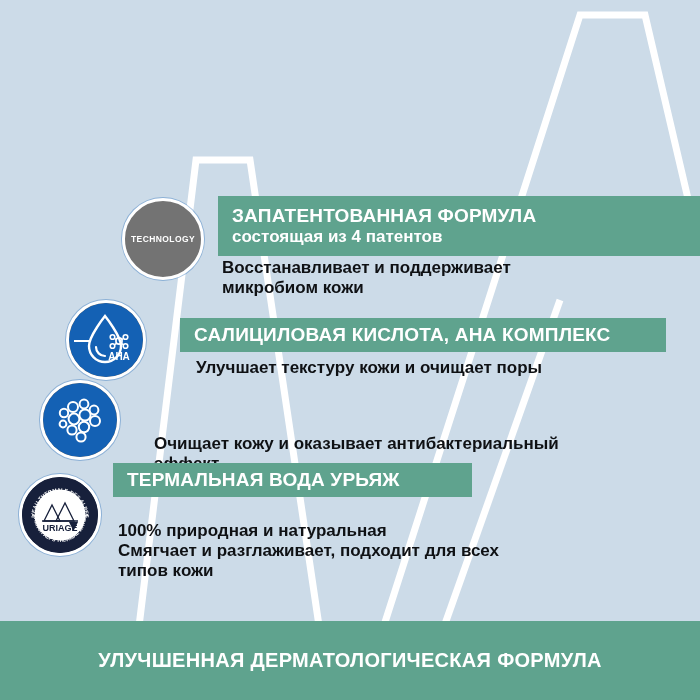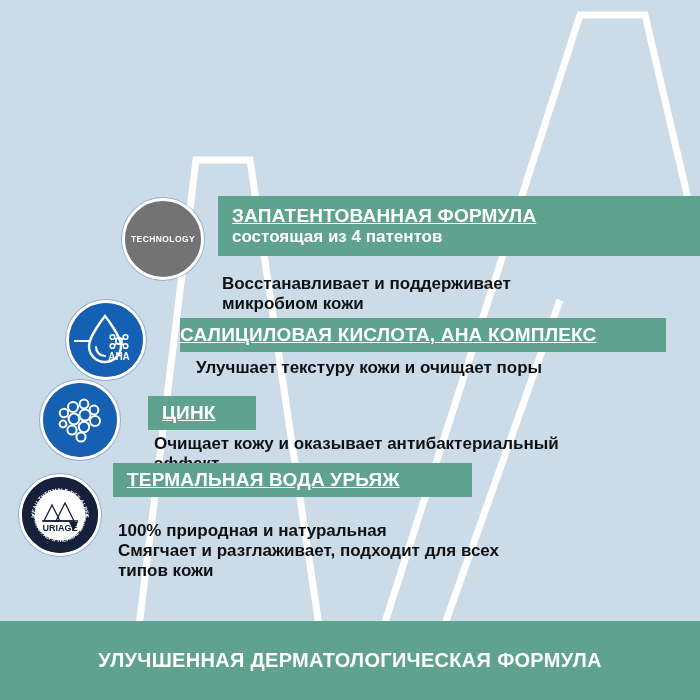--- a/index.html
+++ b/index.html
@@ -48,42 +48,41 @@
     color:#ffffff;
     box-sizing:border-box;
     z-index:3;
   }
   .gb-title{
     font-weight:bold;
     font-size:19px;
     letter-spacing:.2px;
     line-height:23px;
     white-space:nowrap;
-    text-decoration:underline;
   }
   .gb-sub{
     font-weight:bold;
     font-size:17px;
     line-height:20px;
     white-space:nowrap;
   }
   .desc{
     position:absolute;
     color:#0f1114;
     font-weight:bold;
     font-size:17px;
     line-height:20px;
     z-index:3;
   }
 
   
   #bar1{left:218px;top:196px;width:482px;height:60px;padding:8px 0 0 14px;}
-  #desc1{left:222px;top:258px;width:470px;margin-top:16px;}
-
-  #bar2{left:180px;top:318px;width:486px;height:34px;padding:5px 0 0 0;}
+  #desc1{left:222px;top:258px;width:470px;}
+
+  #bar2{left:180px;top:318px;width:486px;height:34px;padding:5px 0 0 14px;}
   #desc2{left:196px;top:358px;width:500px;}
 
   #bar3{left:148px;top:396px;width:108px;height:34px;padding:5px 0 0 14px;}
   #desc3{left:154px;top:434px;width:528px;}
 
   #bar4{left:113px;top:463px;width:359px;height:34px;padding:5px 12px 0 14px;}
   #desc4{left:118px;top:521px;width:560px;}
 
   
   #footer{
@@ -168,23 +167,20 @@
         <circle cx="41" cy="21" r="4.4"></circle>
         <circle cx="42" cy="32" r="5.6"></circle>
         <circle cx="41" cy="44" r="5.2"></circle>
         <circle cx="51" cy="27" r="4.4"></circle>
         <circle cx="52" cy="38" r="5"></circle>
         <circle cx="38" cy="54" r="4.6"></circle>
       </g>
     </svg>
   </div>
 
-  <div class="greenbar" id="bar3">
-    <div class="gb-title">ЦИНК</div>
-  </div>
   <div class="desc" id="desc3">
     <div>Очищает кожу и оказывает антибактериальный</div>
     <div>эффект</div>
   </div>
 
   <div class="badge uriage">
     <svg viewBox="0 0 76 76" width="76" height="76" xmlns="http://www.w3.org/2000/svg">
       <defs>
         <path id="arcTop" d="M 13 40 A 25 25 0 0 1 63 40"></path>
         <path id="arcBot" d="M 12 39 A 26 26 0 0 0 64 39"></path>

